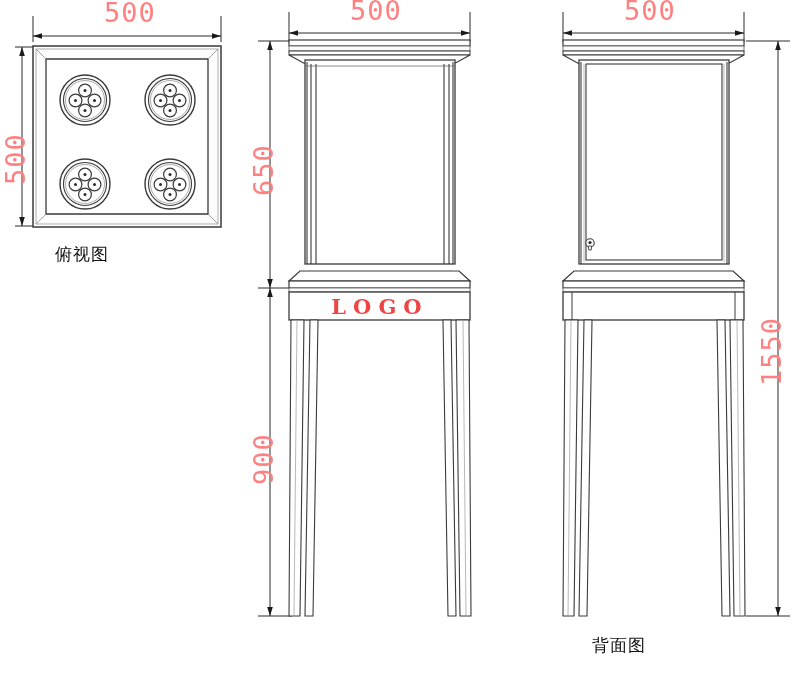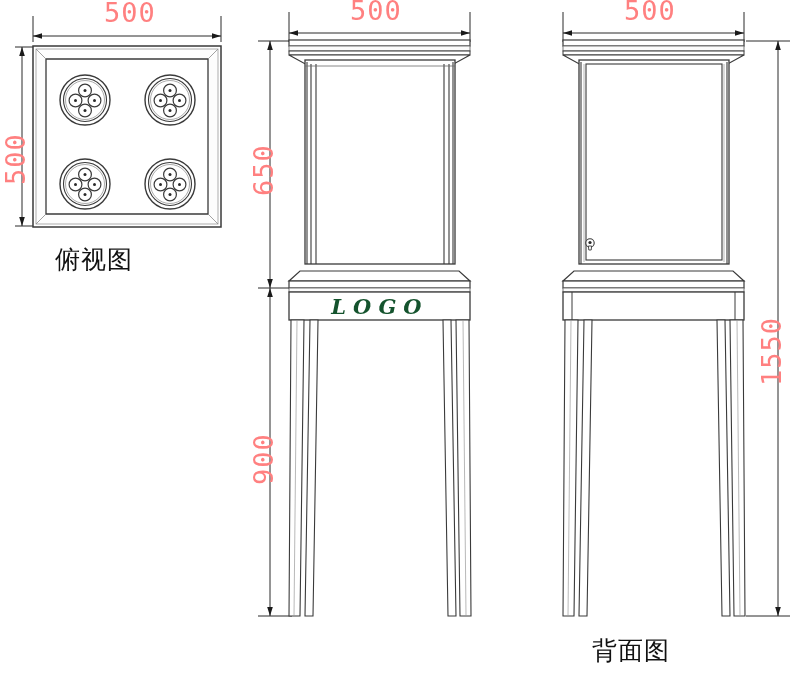--- a/index.html
+++ b/index.html
@@ -16,21 +16,21 @@
   }
   #sheet {
     position: absolute;
     left: 0; top: 0;
     width: 684px;
     height: 682px;
   }
   .view-label {
     position: absolute;
     font-family: "DejaVu Sans", sans-serif;
-    font-size: 25px;
+    font-size: 17px;
     color: #111111;
     white-space: nowrap;
     letter-spacing: 1px;
   }
   #label-top   { left: 55px;  top: 243px; }
   #label-front { left: 318px; top: 634px; }
   #label-back  { left: 592px; top: 634px; }
   .dim-text {
     position: absolute;
     font-family: "DejaVu Sans Mono", monospace;
@@ -253,19 +253,19 @@
   <div class="dim-text vert" style="left:248px; top:196px;">650</div>
 
   <div class="dim-text vert" style="left:248px; top:485px;">900</div>
 
   <div class="dim-text" style="left:624px; top:-5px;">500</div>
 
   <div class="dim-text vert" style="left:756px; top:386px;">1550</div>
 
   <div style="position:absolute; left:330px; top:292px; width:100px; height:28px;
               display:flex; align-items:center; justify-content:center;
-              font-family:'DejaVu Serif', serif; font-weight:bold; font-style:italic;
-              font-size:21px; color:#14532d; letter-spacing:7px;">LOGO</div>
+              font-family:'DejaVu Serif', serif; font-weight:bold; 
+              font-size:21px; color:#ef4444; letter-spacing:7px;">LOGO</div>
 
   <div class="view-label" id="label-top">俯视图</div>
   <div class="view-label" id="label-back">背面图</div>
 
 </div>
 
 </body></html>

